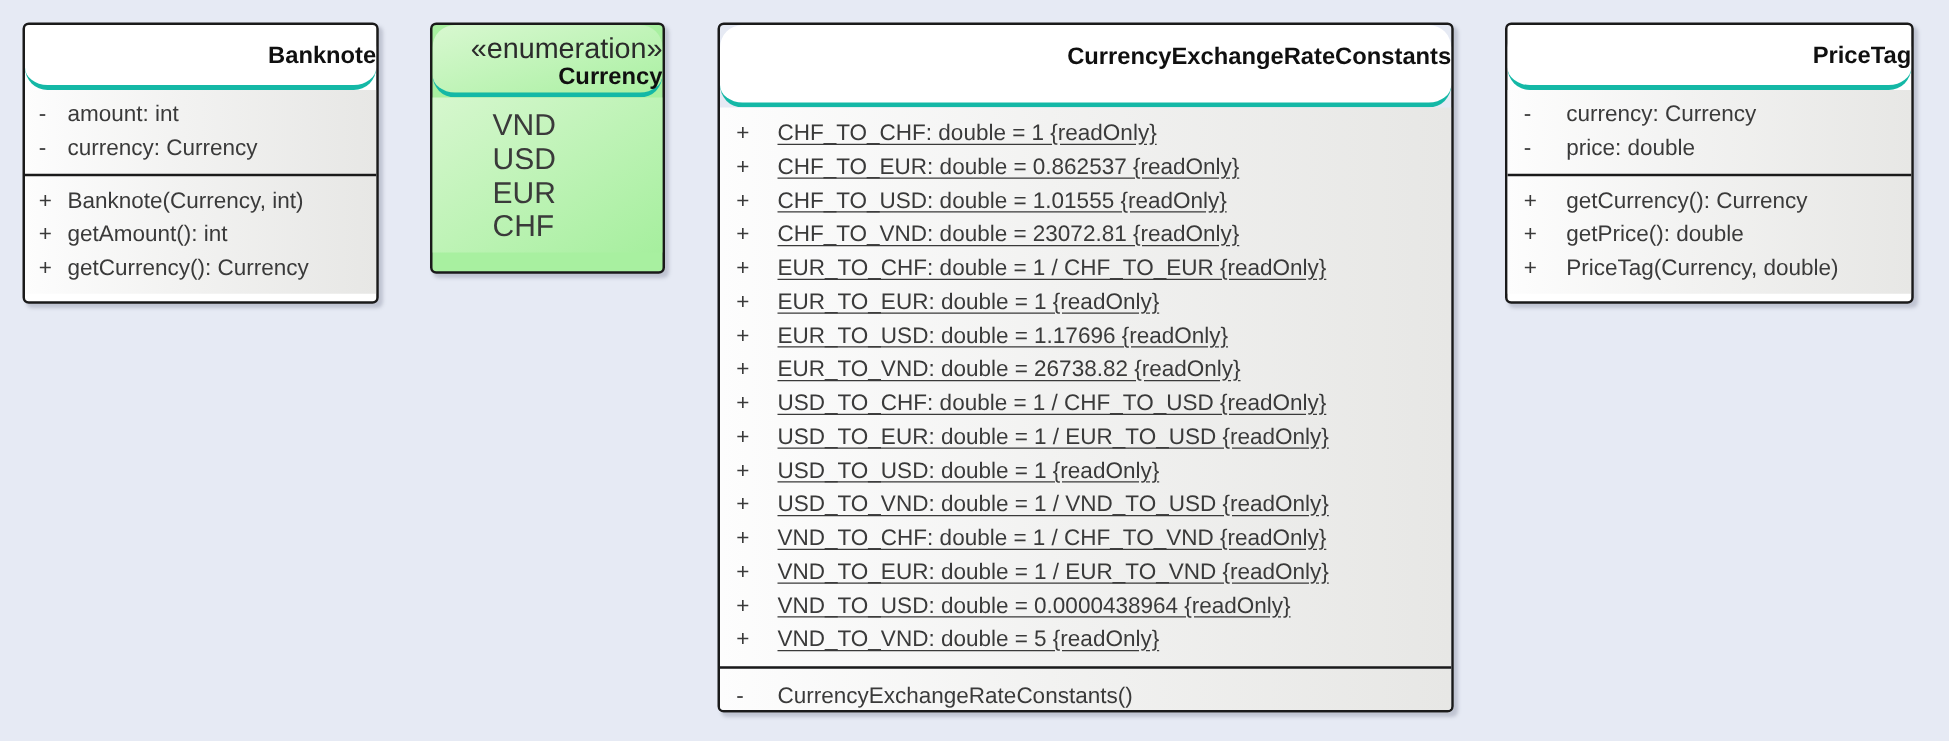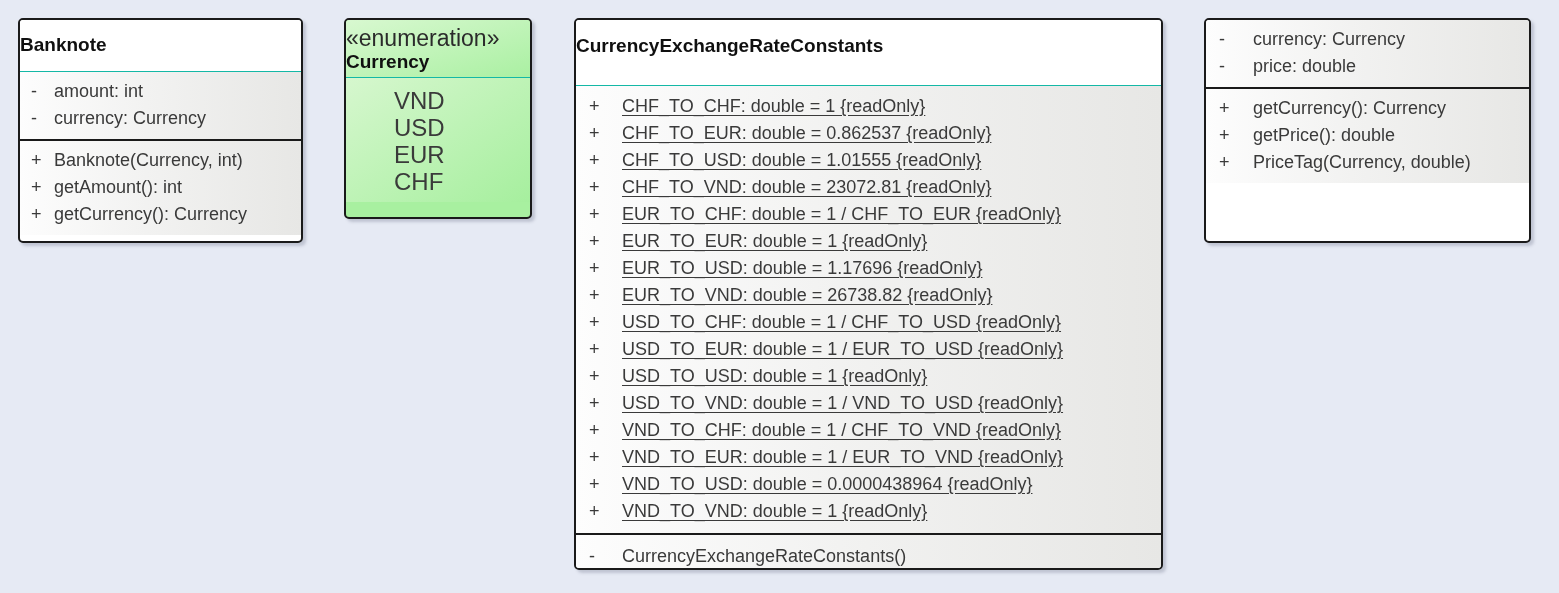--- a/index.html
+++ b/index.html
@@ -20,23 +20,24 @@
     box-sizing: border-box;
     border: 2px solid #1a1a1a;
     border-radius: 5px;
     box-shadow: 3px 3px 3px rgba(120,126,145,0.35);
     overflow: hidden;
   }
 
   .uml-header {
     box-sizing: border-box;
     background: #ffffff;
-    text-align: left;
-    border-bottom: 1px solid #14b8a6;
+    text-align: right;
+    border-bottom: 4px solid #14b8a6;
     padding: 0;
+    border-radius: 18px;
   }
   .uml-header .stereotype {
     display: block;
     font-size: 23px;
     color: #2b2b2b;
     line-height: 24px;
   }
   .uml-header .cls-name {
     display: block;
     font-size: 19px;
@@ -249,32 +250,35 @@
     <div class="uml-row static">
       <span class="vis">+</span>
       <span class="member">VND_TO_EUR: double = 1 / EUR_TO_VND {readOnly}</span>
     </div>
     <div class="uml-row static">
       <span class="vis">+</span>
       <span class="member">VND_TO_USD: double = 0.0000438964 {readOnly}</span>
     </div>
     <div class="uml-row static">
       <span class="vis">+</span>
-      <span class="member">VND_TO_VND: double = 1 {readOnly}</span>
+      <span class="member">VND_TO_VND: double = 5 {readOnly}</span>
     </div>
   </div>
   <div class="uml-section ops">
     <div class="uml-row">
       <span class="vis">-</span>
       <span class="member">CurrencyExchangeRateConstants()</span>
     </div>
   </div>
 </div>
 
 <div class="uml-box" id="price-tag">
+  <div class="uml-header">
+    <span class="cls-name">PriceTag</span>
+  </div>
   <div class="uml-section">
     <div class="uml-row">
       <span class="vis">-</span>
       <span class="member">currency: Currency</span>
     </div>
     <div class="uml-row">
       <span class="vis">-</span>
       <span class="member">price: double</span>
     </div>
   </div>

